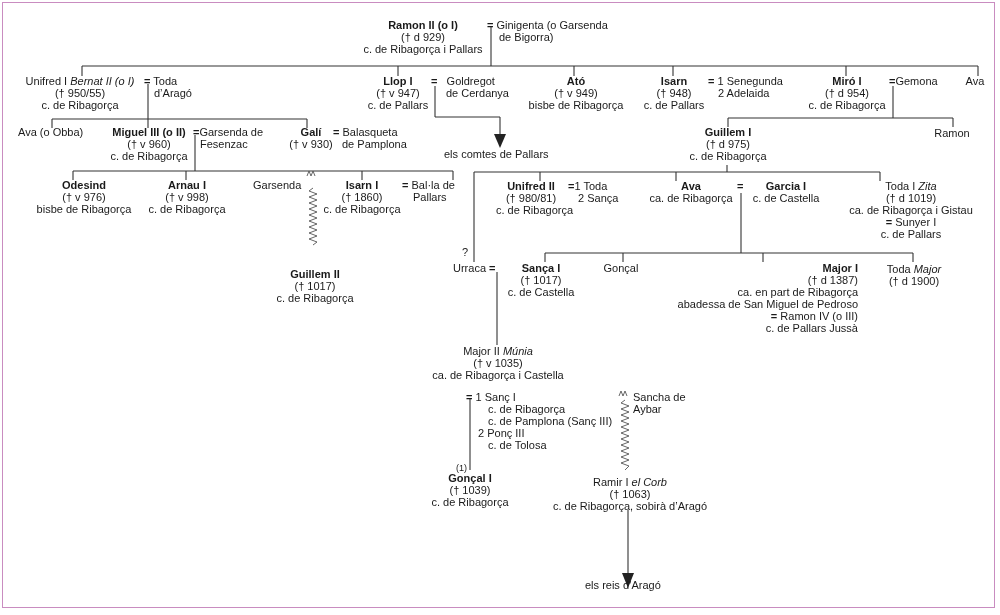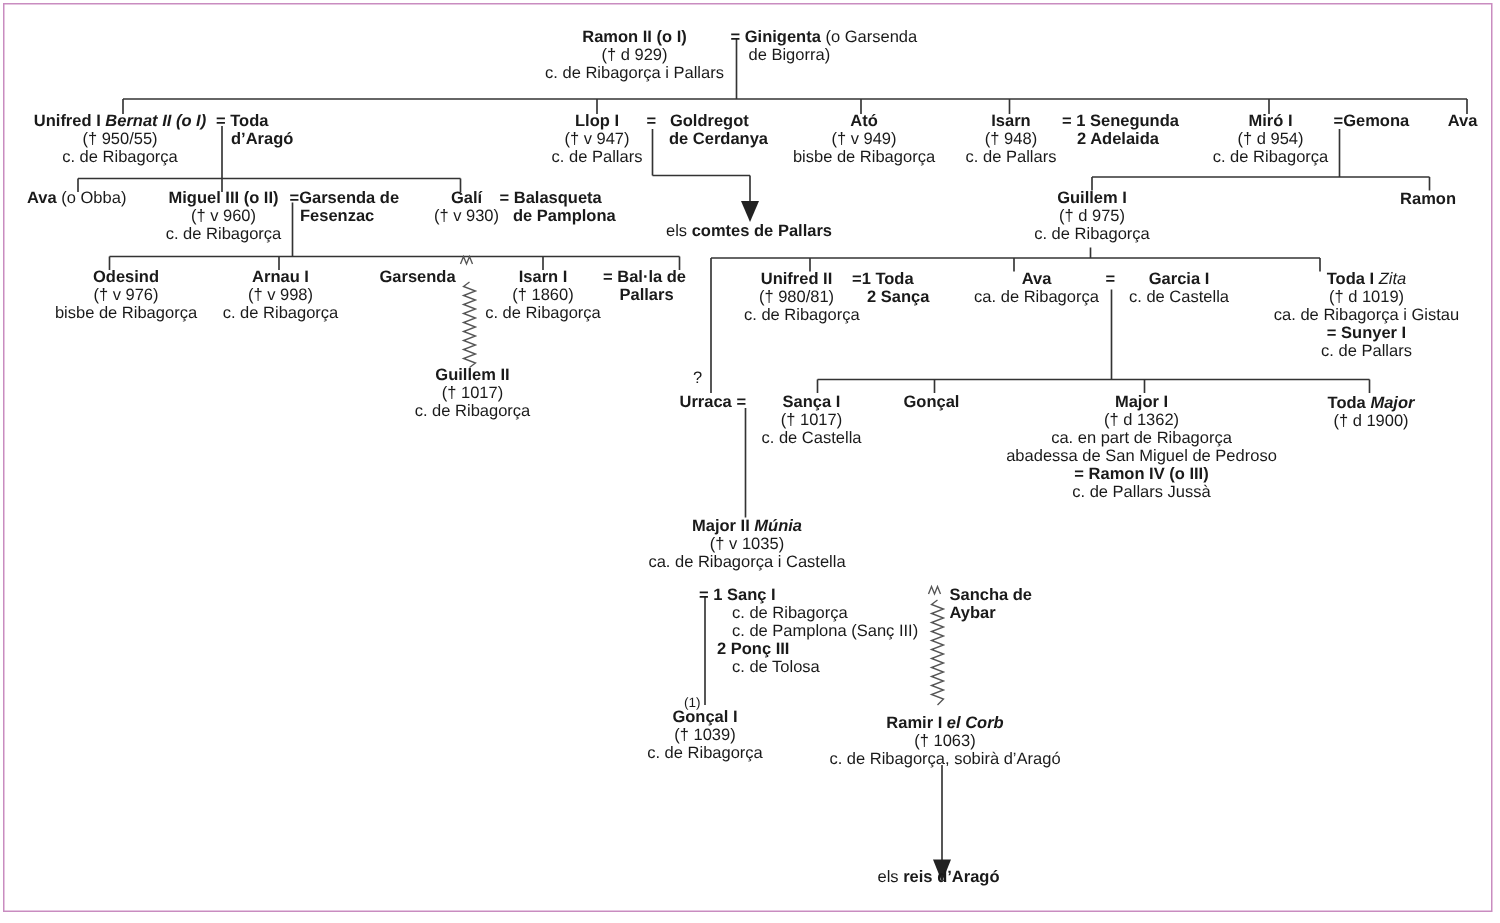--- a/index.html
+++ b/index.html
@@ -3,21 +3,21 @@
 <meta charset="utf-8">
 <style>
   html, body { margin: 0; padding: 0; background: #ffffff; }
   body { width: 1000px; height: 615px; position: relative; overflow: hidden;
          font-family: "Liberation Sans", sans-serif; color: #1a1a1a; }
   .frame { position: absolute; left: 2px; top: 2px; width: 993px; height: 606px;
            border: 1.5px solid #c98cc0; box-sizing: border-box; }
   svg.lines { position: absolute; left: 0; top: 0; width: 1000px; height: 615px; }
   .n { position: absolute; font-size: 11px; line-height: 12px; white-space: nowrap; text-align: center; }
   .n.l { text-align: left; }
-  .n b { font-weight: bold; }
+  .n b { font-weight: normal; }
   .n i { font-style: italic; }
   .n .name { font-weight: bold; font-size: 11px; }
   .eq { font-weight: bold; }
   .small { font-size: 9px; }
 </style>
 </head>
 <body>
 
 <div class="frame"></div>
 
@@ -218,43 +218,43 @@
   <div>c. de Castella</div>
 </div>
 <div class="n" style="left:838px;top:180px;width:146px;">
   <div><b>Toda I</b> <i>Zita</i></div>
   <div>(† d 1019)</div>
   <div>ca. de Ribagorça i Gistau</div>
   <div><span class="eq">=</span> <b>Sunyer I</b></div>
   <div>c. de Pallars</div>
 </div>
 
-<div class="n" style="left:270px;top:244px;width:90px;">
+<div class="n" style="left:270px;top:268px;width:90px;">
   <div class="name">Guillem II</div>
   <div>(† 1017)</div>
   <div>c. de Ribagorça</div>
 </div>
 
 <div class="n l" style="left:462px;top:246px;">
   <span>?</span>
 </div>
 <div class="n l" style="left:453px;top:262px;">
   <b>Urraca</b> <span class="eq">=</span>
 </div>
 <div class="n" style="left:504px;top:262px;width:74px;">
   <div class="name">Sança I</div>
   <div>(† 1017)</div>
   <div>c. de Castella</div>
 </div>
 <div class="n" style="left:598px;top:262px;width:46px;">
   <b>Gonçal</b>
 </div>
-<div class="n" style="left:664px;top:262px;width:194px;">
+<div class="n" style="left:664px;top:262px;width:194px;text-align:right;">
   <div class="name">Major I</div>
-  <div>(† d 1362)</div>
+  <div>(† d 1387)</div>
   <div>ca. en part de Ribagorça</div>
   <div>abadessa de San Miguel de Pedroso</div>
   <div><span class="eq">=</span> <b>Ramon IV (o III)</b></div>
   <div>c. de Pallars Jussà</div>
 </div>
 <div class="n" style="left:872px;top:263px;width:84px;">
   <div><b>Toda</b> <b><i>Major</i></b></div>
   <div>(† d 1900)</div>
 </div>
 

